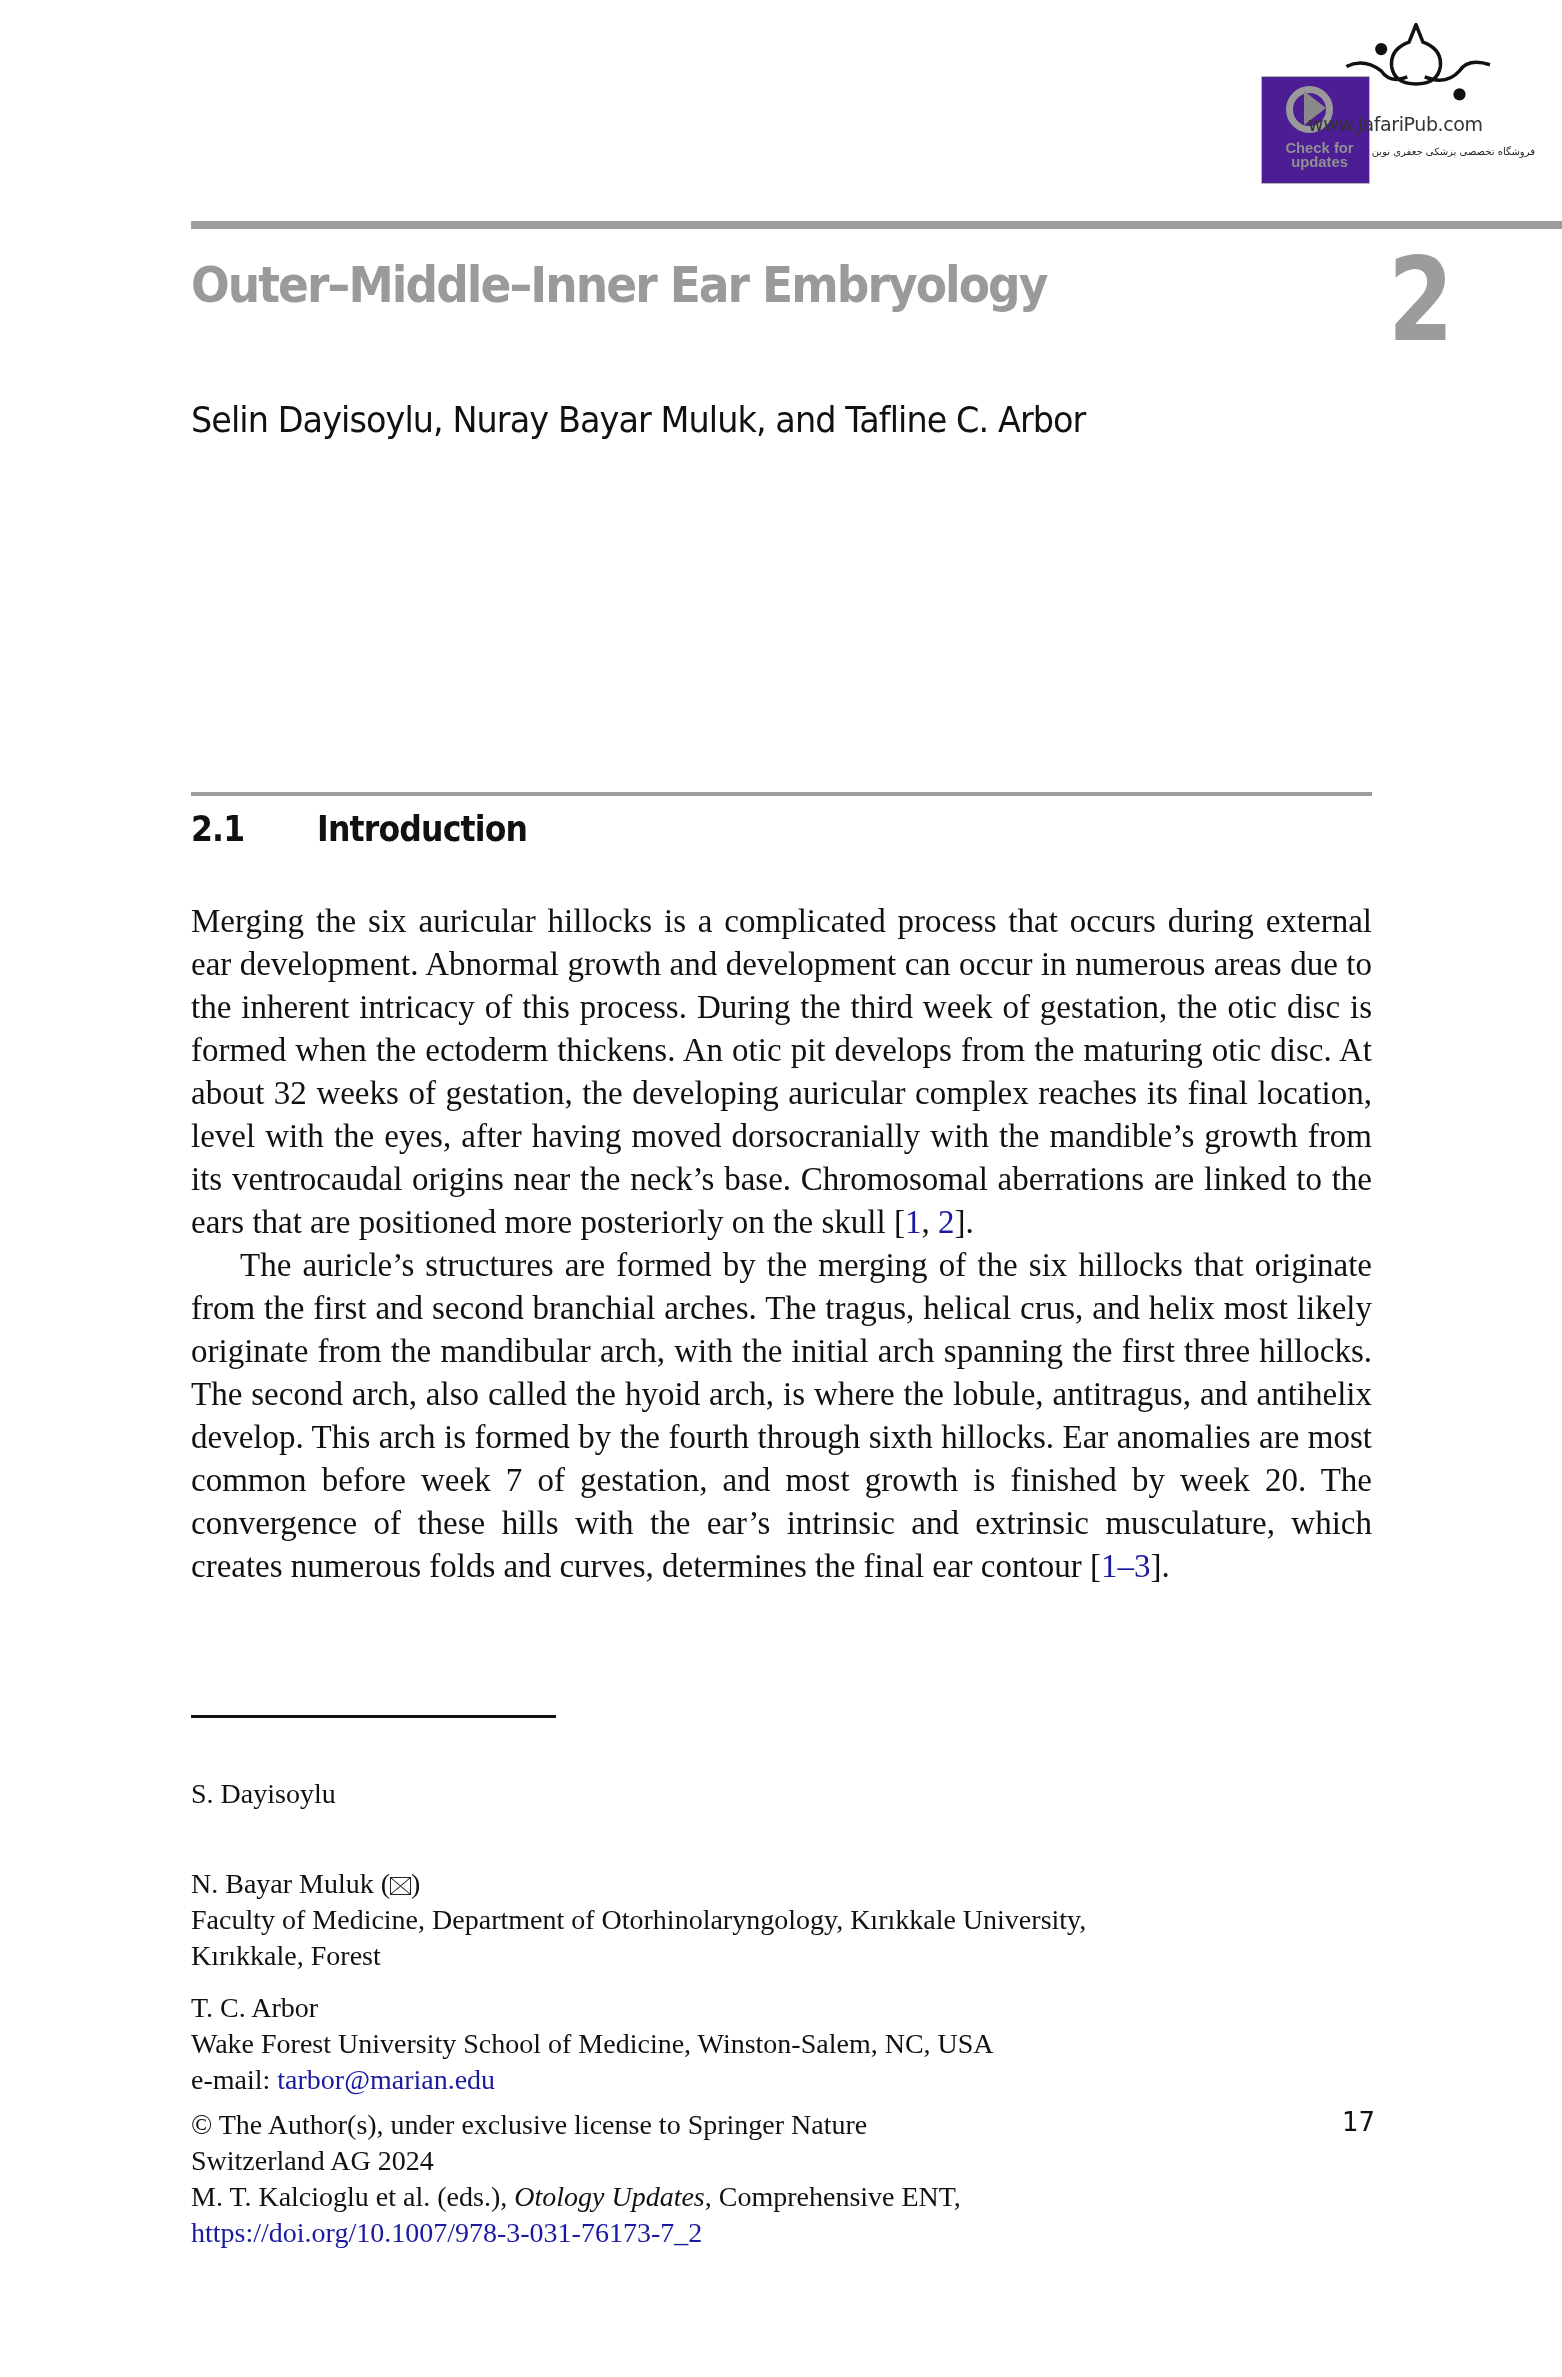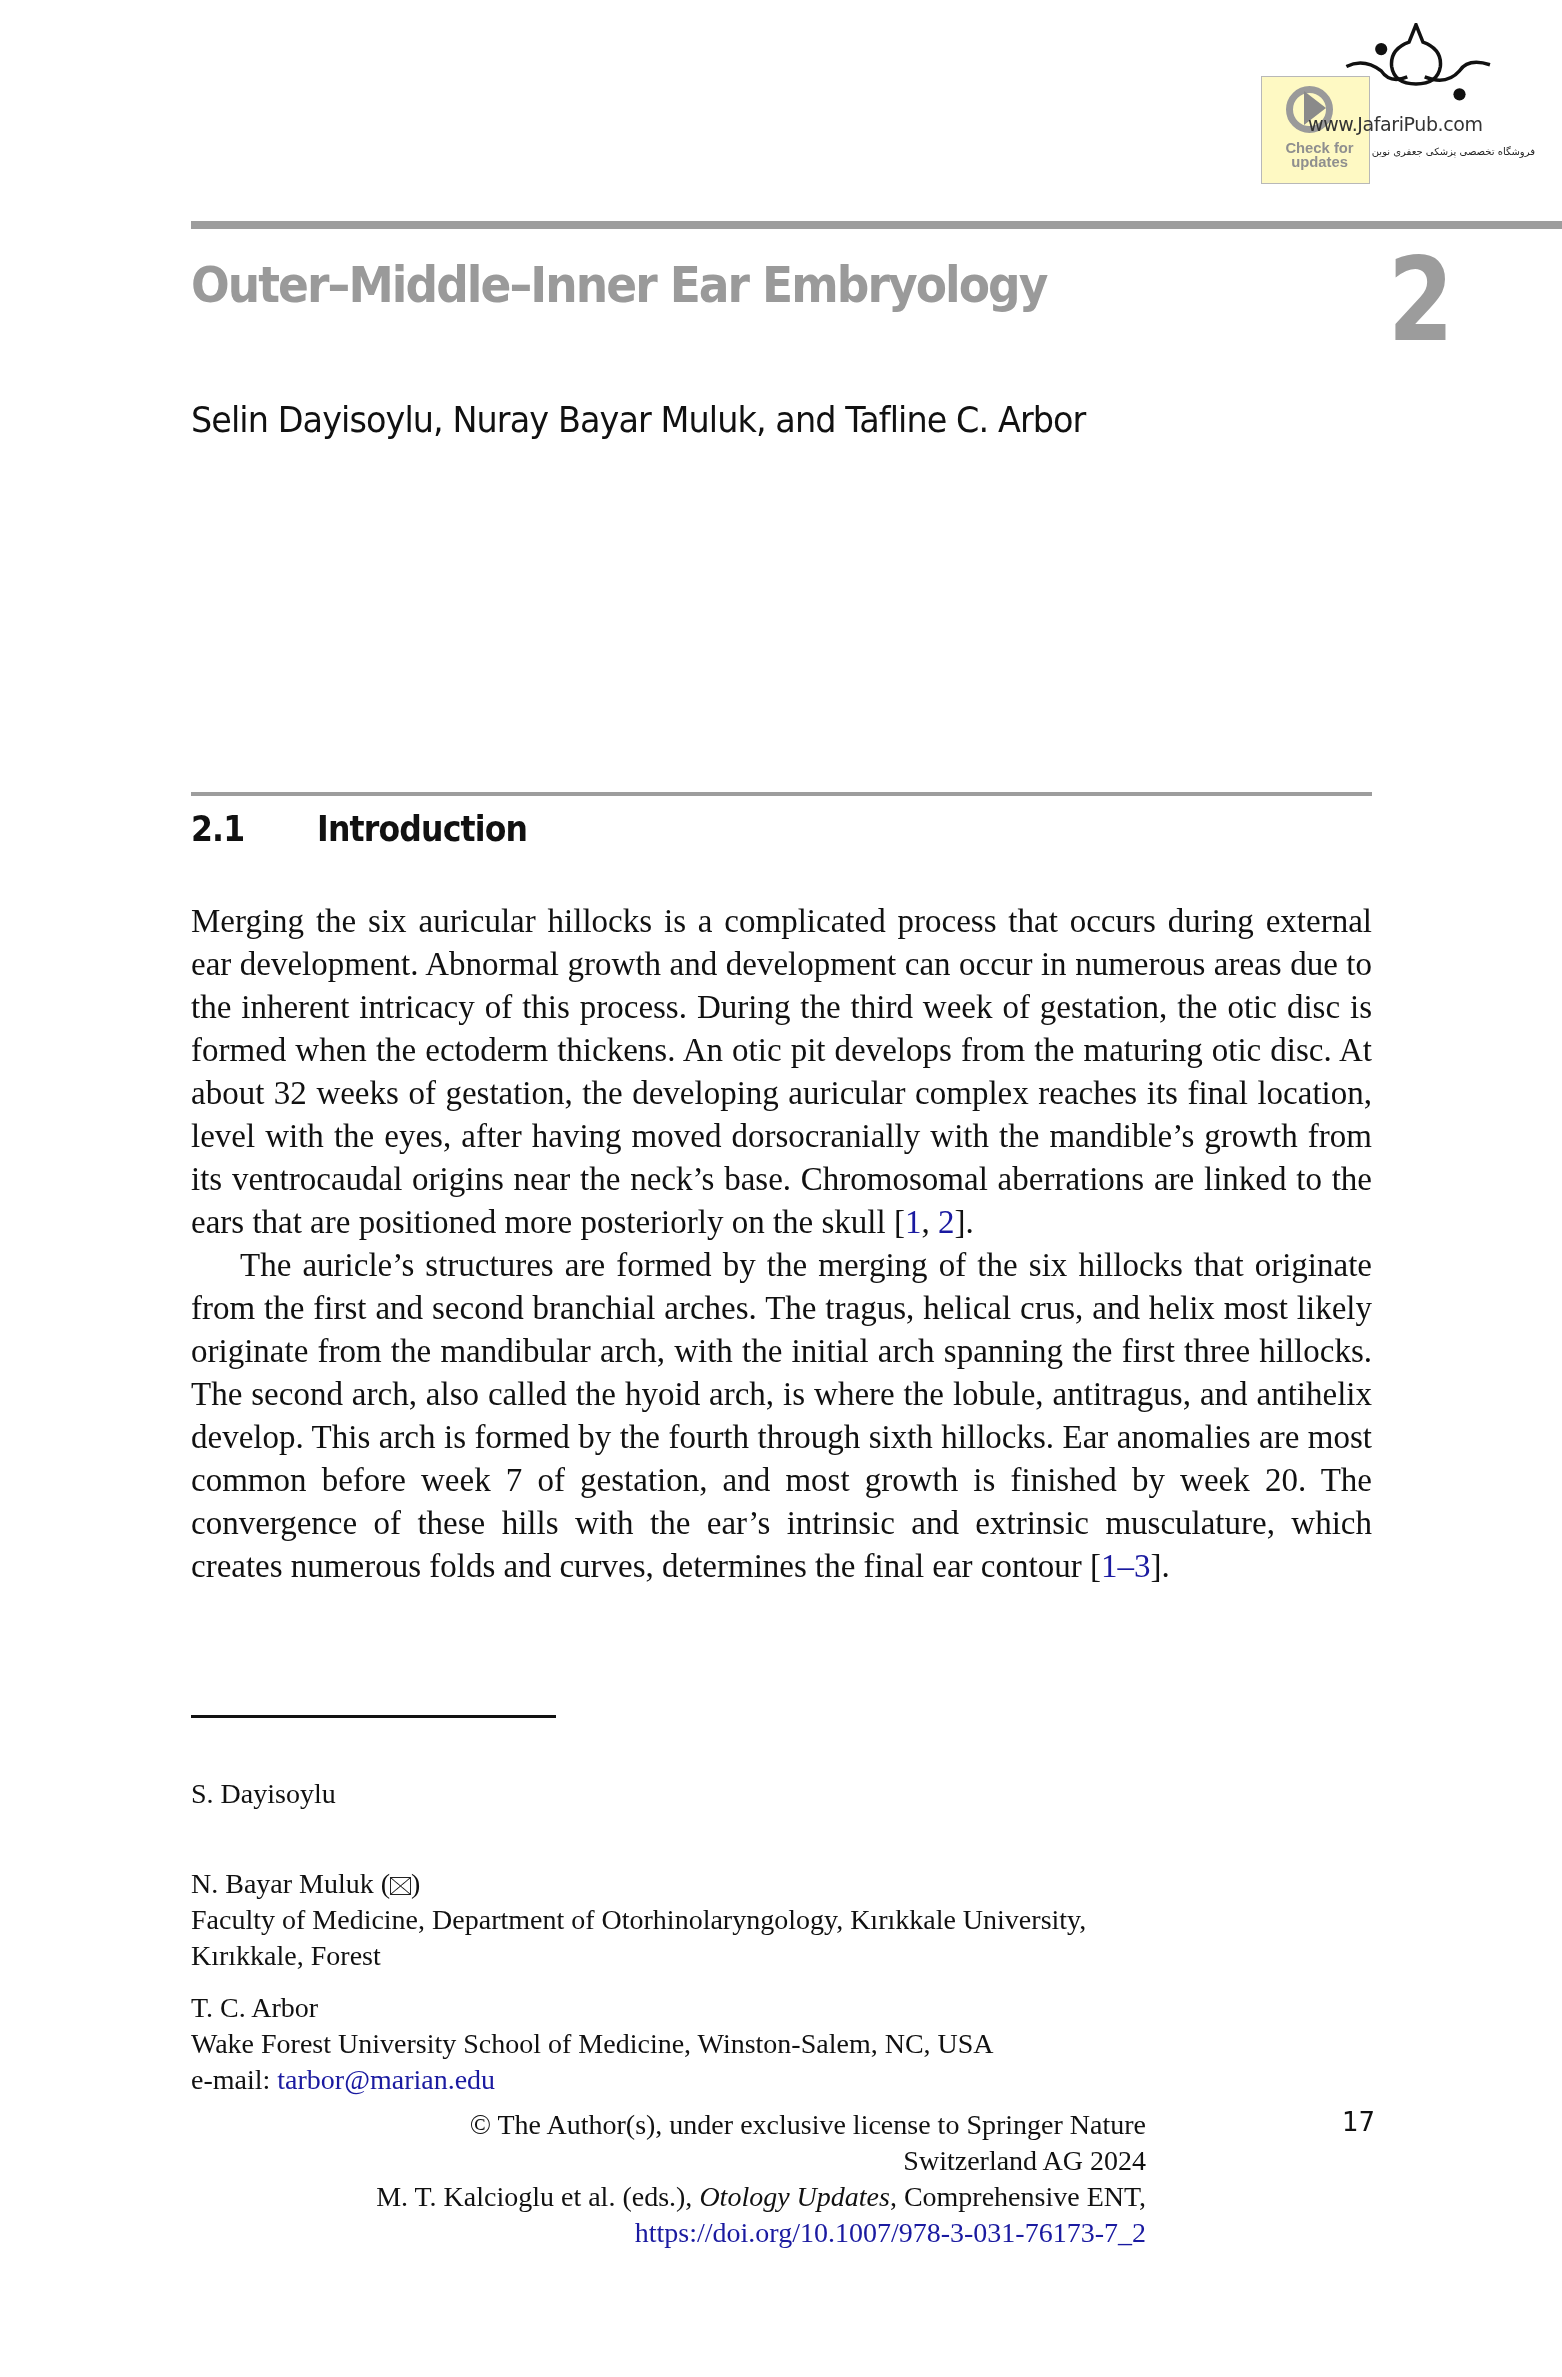--- a/index.html
+++ b/index.html
@@ -2,21 +2,21 @@
 <html style="font-size:14px"><head>
   <meta charset="utf-8">
   <style>
     html, body { margin: 0; padding: 0; background: #ffffff; }
     body { width: 1563px; height: 2377px; position: relative; overflow: hidden; }
     .abs { position: absolute; }
 
     
     .cfu-badge {
       left: 1261px; top: 76px; width: 109px; height: 108px;
-      border: 0.9px solid #b8b8b8; background: #fef9c3;
+      border: 0.9px solid #b8b8b8; background: #4c1d95;
       box-sizing: border-box;
     }
     .cfu-circle {
       position: absolute; left: 24px; top: 8.7px; width: 47px; height: 47px;
       border-radius: 50%; border: 7.8px solid #9a9a9a; box-sizing: border-box;
     }
     .cfu-play {
       position: absolute; left: 42px; top: 14px; width: 0; height: 0;
       border-top: 17.4px solid transparent; border-bottom: 17.4px solid transparent;
       border-left: 22.6px solid #8a8a8a;
@@ -98,21 +98,21 @@
         linear-gradient(to top right, transparent calc(50% - 0.9px), #222 50%, transparent calc(50% + 0.9px)),
         linear-gradient(to top left, transparent calc(50% - 0.9px), #222 50%, transparent calc(50% + 0.9px));
     }
     .email-link { color: #1a1aa0; }
 
     
     .copyright {
       left: 191px; top: 2107px; width: 955px;
       font-family: "Liberation Serif", serif; font-size: 28px; line-height: 36px; color: #111;
     }
-    .copyright div { white-space: nowrap; text-align: right; }
+    .copyright div { white-space: nowrap; }
     .copyright em { font-style: italic; }
     .doi-link { color: #1a1aa0; }
     .page-number {
       left: 1342px; top: 2107px;
       font-family: "DejaVu Sans", sans-serif; font-size: 26px; color: #111;
     }
   </style>
 </head>
 <body>
 

